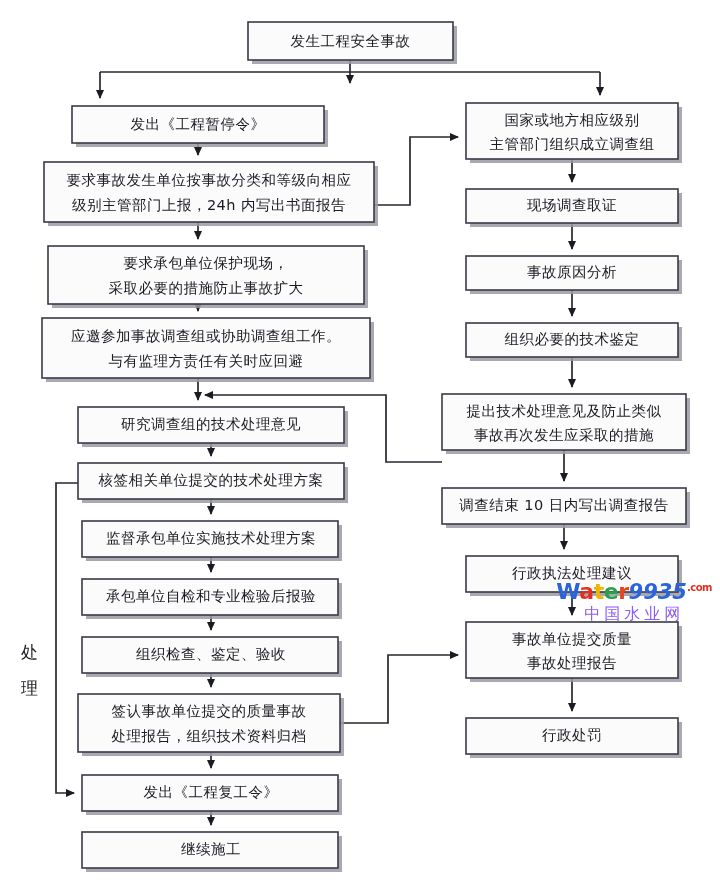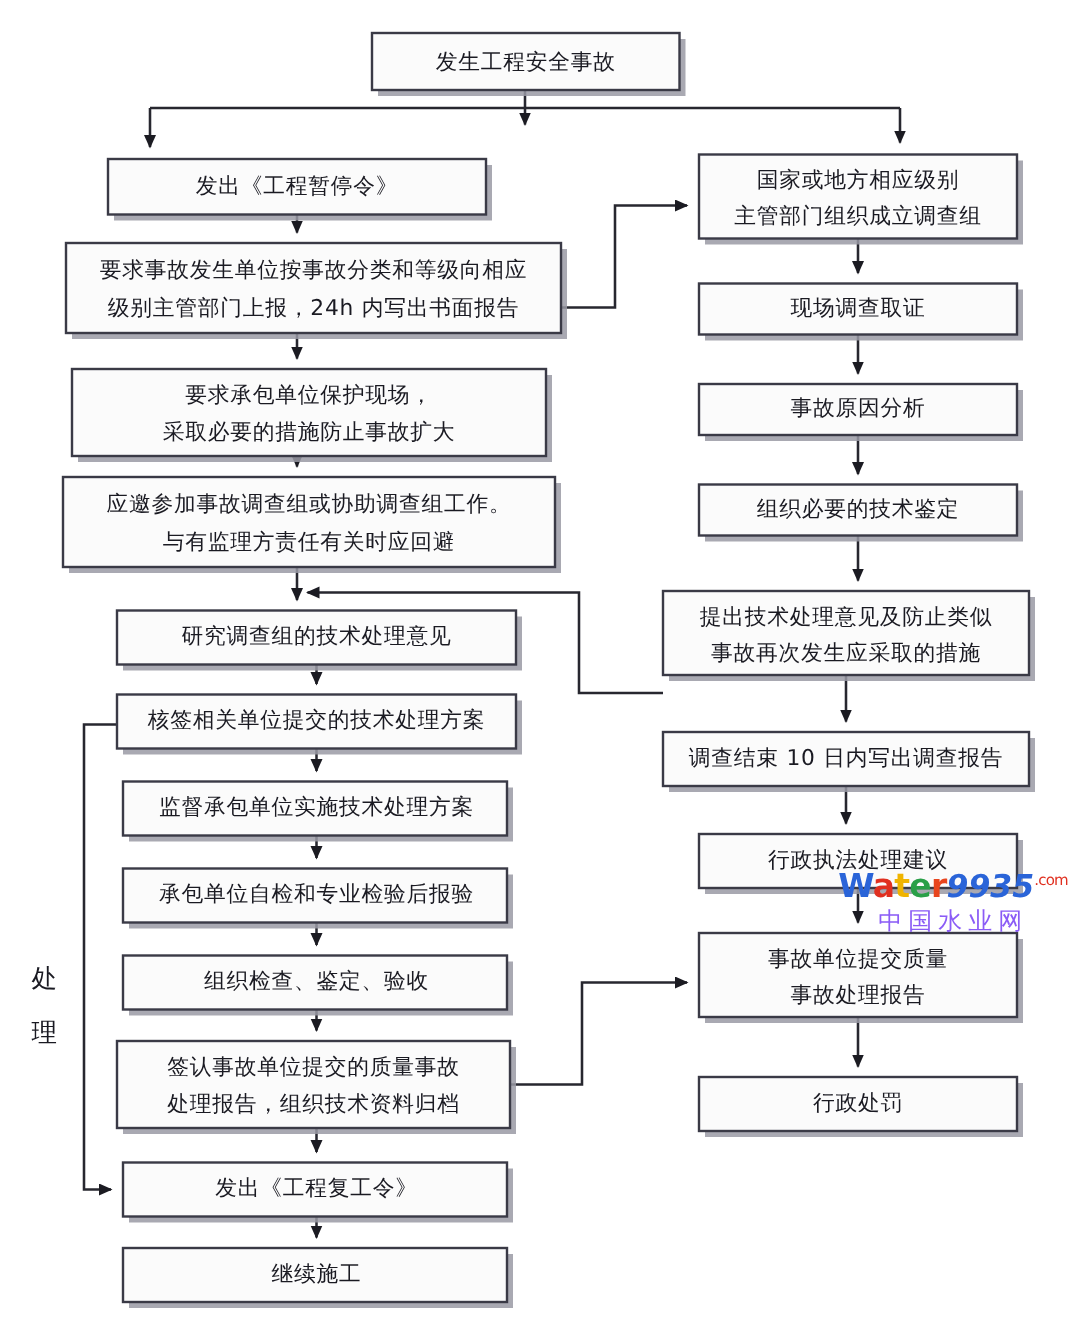--- a/index.html
+++ b/index.html
@@ -83,21 +83,21 @@
   #wm-top .l5 { color: #e8451e; }
   #wm-top .num {
     color: #2a64d8;
     font-style: italic;
     font-size: 21px;
     letter-spacing: 0px;
   }
   #wm-top .dot {
     color: #e03020;
     font-size: 10px;
-    font-weight: normal;
+    font-weight: bold;
     font-style: normal;
     vertical-align: super;
   }
   #wm-bottom {
     font-family: "DejaVu Sans", "Liberation Sans", sans-serif;
     font-size: 16px;
     color: #8b5cf6;
     letter-spacing: 4px;
     margin-top: 3px;
     white-space: nowrap;

